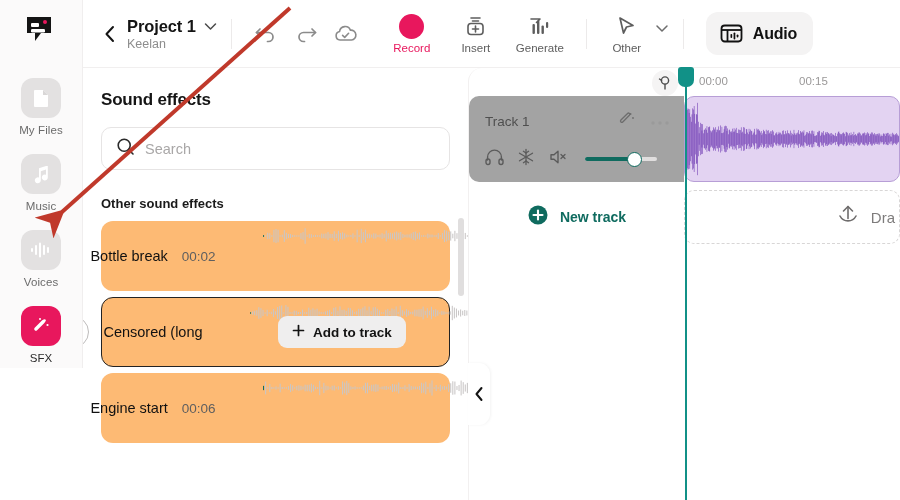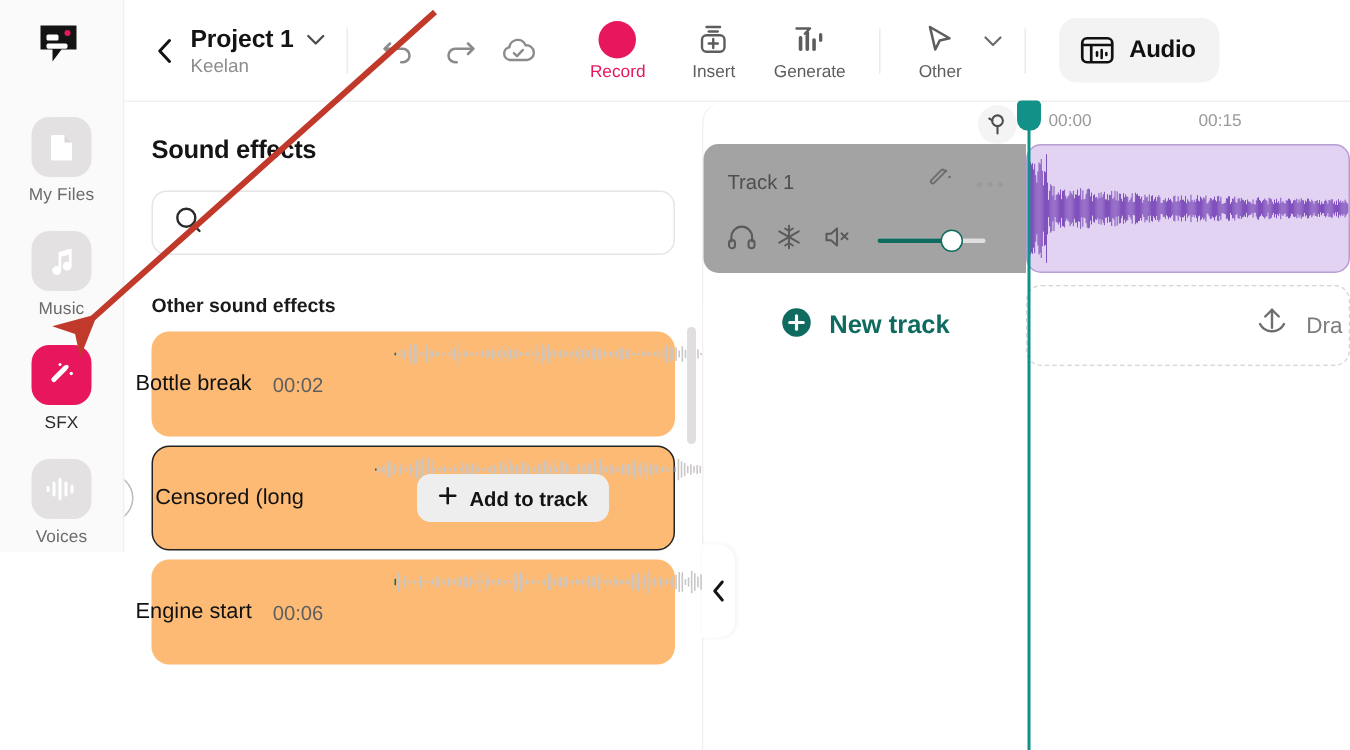--- a/index.html
+++ b/index.html
@@ -166,21 +166,21 @@
   .slider-knob {
     width: 15px; height: 15px; border-radius: 50%; background:#fff;
     border: 1.8px solid #0f6b5f; position: absolute; left: 58%; cursor:pointer;
   }
 
   .newtrack-zone { width: 215px; flex:0 0 215px; padding-top: 8px; }
   .newtrack-btn {
     background:#fff; border-radius: 10px; height: 54px;
     display:flex; align-items:center; justify-content:center; gap: 11px; cursor:pointer;
   }
-  .newtrack-label { font-size: 17px; font-weight:700; color: #0f6b5f; }
+  .newtrack-label { font-size: 14px; font-weight:700; color: #0f6b5f; }
 
   .lanes { flex:1; position: relative; min-width:0; }
   .clip {
     margin-top: 0; height: 86px; background: #e3d3f2;
     border: 1px solid #b79ed6; border-radius: 10px;
     display:flex; align-items:center; overflow:hidden;
   }
   .drop-zone {
     margin-top: 8px; height: 54px; border: 1.3px dashed #d8d6d6; border-radius: 10px;
     display:flex; align-items:center; justify-content:flex-end; padding-right: 4px; gap:10px;
@@ -221,47 +221,47 @@
       <div class="rail-label">My Files</div>
     </div>
 
     <div class="rail-item">
       <div class="rail-icon">
         <svg width="22" height="22" viewBox="0 0 22 22">
           <path d="M16 3 L9 5.2 v9.4 a3 3 0 1 0 1.8 2.7 V8.2 l5.2-1.6 v5.1 a3 3 0 1 0 1.8 2.7 V3 z" fill="#ffffff"></path>
         </svg>
       </div>
       <div class="rail-label">Music</div>
-    </div>
-
-    <div class="rail-item active">
-      <div class="rail-icon active">
-        <svg width="22" height="22" viewBox="0 0 22 22">
-          <rect x="3.5" y="14" width="14" height="3.4" rx="1.7" transform="rotate(-45 3.5 14)" fill="#ffffff"></rect>
-          <circle cx="14.5" cy="5.5" r="1.3" fill="#ffffff"></circle>
-          <circle cx="17.5" cy="10" r="1.1" fill="#ffffff"></circle>
-          <circle cx="10" cy="4" r="1" fill="#ffffff"></circle>
-        </svg>
-      </div>
-      <div class="rail-label">SFX</div>
     </div>
 
     <div class="rail-item">
       <div class="rail-icon">
         <svg width="24" height="22" viewBox="0 0 24 22">
           <g fill="#ffffff">
             <rect x="2" y="9" width="2" height="4" rx="1"></rect>
             <rect x="6" y="6" width="2" height="10" rx="1"></rect>
             <rect x="10" y="3.5" width="2" height="15" rx="1"></rect>
             <rect x="14" y="6" width="2" height="10" rx="1"></rect>
             <rect x="18" y="8" width="2" height="6" rx="1"></rect>
           </g>
         </svg>
       </div>
       <div class="rail-label">Voices</div>
+    </div>
+
+    <div class="rail-item active">
+      <div class="rail-icon active">
+        <svg width="22" height="22" viewBox="0 0 22 22">
+          <rect x="3.5" y="14" width="14" height="3.4" rx="1.7" transform="rotate(-45 3.5 14)" fill="#ffffff"></rect>
+          <circle cx="14.5" cy="5.5" r="1.3" fill="#ffffff"></circle>
+          <circle cx="17.5" cy="10" r="1.1" fill="#ffffff"></circle>
+          <circle cx="10" cy="4" r="1" fill="#ffffff"></circle>
+        </svg>
+      </div>
+      <div class="rail-label">SFX</div>
     </div>
   </div>
 
   <div class="main">
 
     <div class="topbar">
       <div class="back-btn">
         <svg width="14" height="18" viewBox="0 0 14 18">
             <path d="M10 2 L3.5 9 L10 16" fill="none" stroke="#141414" stroke-width="2" stroke-linecap="round" stroke-linejoin="round"></path>
           </svg>
@@ -365,20 +365,21 @@
       <div class="panel">
         <div class="panel-title">Sound effects</div>
 
         <div class="search-wrap">
           <span>
             <svg width="19" height="19" viewBox="0 0 19 19">
               <circle cx="8.2" cy="8.2" r="6" fill="none" stroke="#2b2b2b" stroke-width="1.6"></circle>
               <line x1="12.6" y1="12.6" x2="17" y2="17" stroke="#2b2b2b" stroke-width="1.6" stroke-linecap="round"></line>
             </svg>
           </span>
+          <input class="search-input" type="text" placeholder="Search" style="">
         </div>
 
         <div class="section-label">Other sound effects</div>
 
         <div class="sfx-list">
 
           <div class="sfx-item">
             <div class="sfx-row">
               <div class="play-btn">
                 <svg width="12" height="13" viewBox="0 0 12 13">

